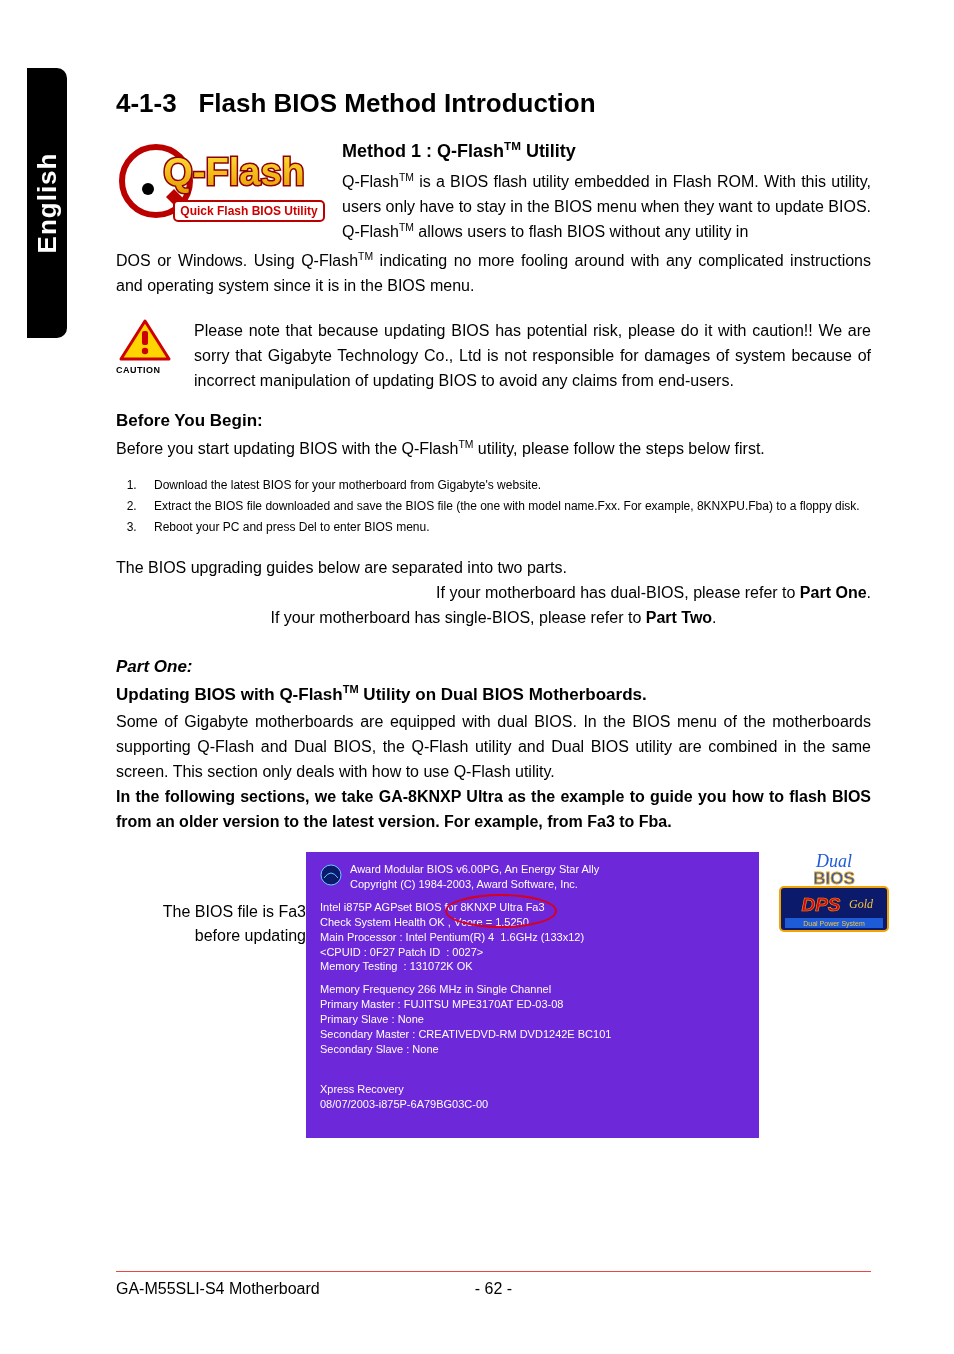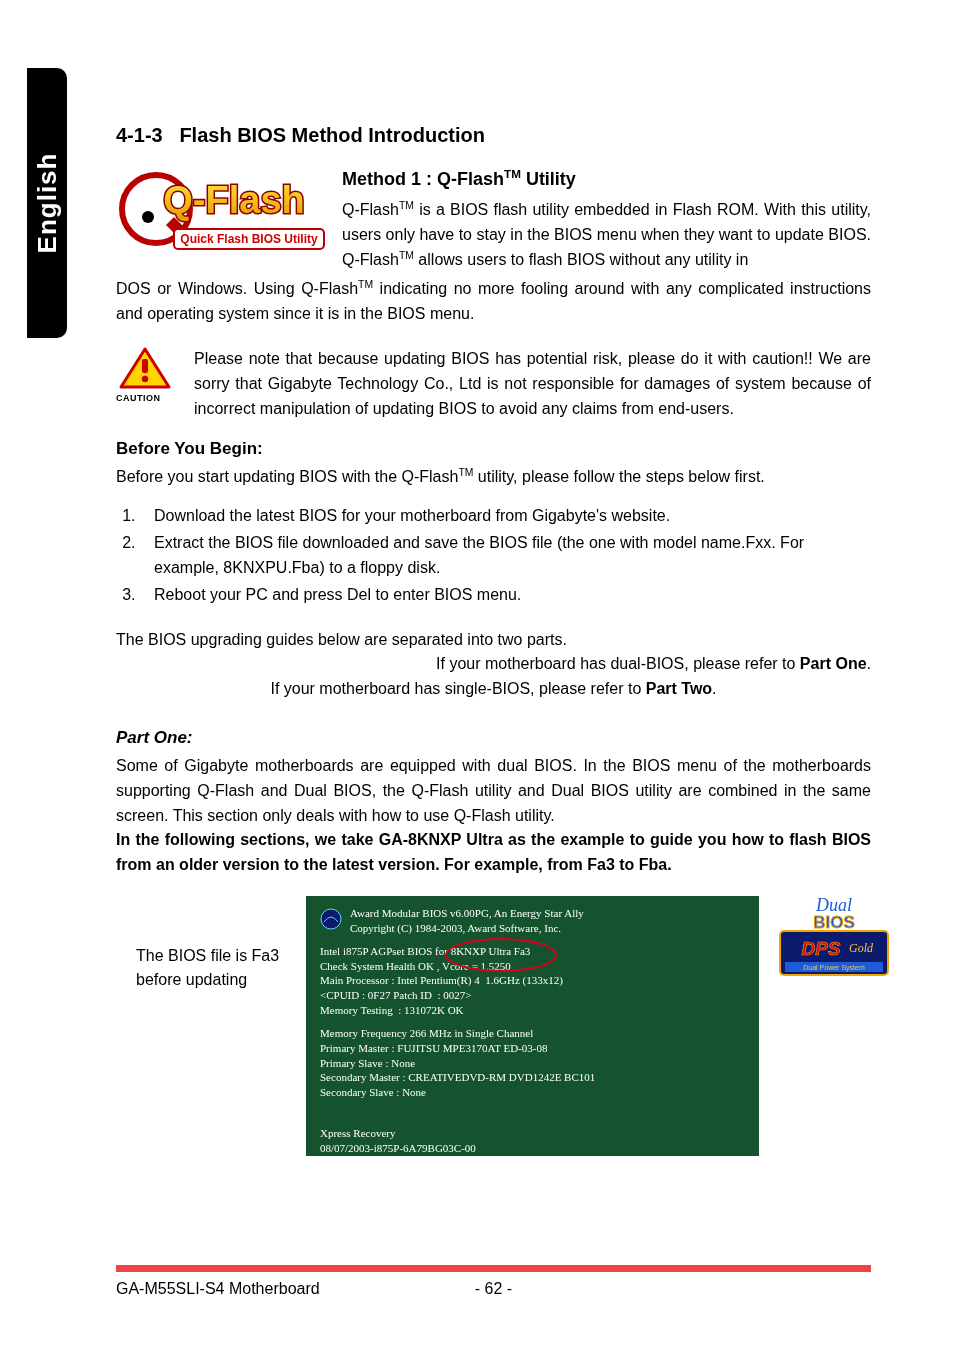--- a/index.html
+++ b/index.html
@@ -39,24 +39,23 @@
     white-space: nowrap;
     letter-spacing: 1px;
   }
   .content {
     position: absolute;
     left: 116px;
     top: 88px;
     width: 755px;
   }
   .section-title {
-    font-size: 20px;
+    font-size: 26px;
     font-weight: bold;
     margin-bottom: 20px;
-    margin-top: 36px;
   }
   .intro-block {
     display: flex;
     gap: 16px;
     margin-bottom: 4px;
   }
   .qflash-logo {
     width: 210px;
     height: 90px;
     flex: 0 0 210px;
@@ -94,49 +93,50 @@
     letter-spacing: 0.5px;
     margin-top: 2px;
     color: #000;
   }
   .subhead {
     font-size: 17px;
     font-weight: bold;
     margin: 12px 0 6px 0;
   }
   ol.steps {
-    font-size: 16px;
+    font-size: 12px;
     line-height: 1.55;
     padding-left: 24px;
     margin: 14px 0 20px 0;
   }
   ol.steps li {
     padding-left: 14px;
     margin-bottom: 2px;
   }
   .bios-block {
     display: flex;
     align-items: flex-start;
     margin-top: 18px;
   }
   .bios-caption {
     width: 170px;
     flex: 0 0 170px;
     font-size: 16px;
     line-height: 1.5;
     margin-top: 48px;
     padding-left: 20px;
+    text-align: right;
   }
   .bios-screen {
     width: 425px;
-    background: #14532d;
+    background: #6d28d9;
     color: #fff;
-    font-family: Liberation Serif, serif;
+    font-family: Liberation Sans, sans-serif;
     font-size: 11px;
-    padding: 10px 14px 0 14px;
+    padding: 10px 14px 26px 14px;
     position: relative;
     line-height: 1.35;
   }
   .bios-header {
     display: flex;
     align-items: flex-start;
     gap: 8px;
     margin-bottom: 6px;
   }
   .bios-header-logo {
@@ -169,21 +169,21 @@
   }
   .badge-dps {
     width: 110px; height: 60px;
   }
   .bios-wrapper { position: relative; }
   .footer {
     position: absolute;
     left: 116px;
     bottom: 56px;
     width: 755px;
-    border-top: 7px solid #ef4444;
+    border-top: 1px solid #ef4444;
     padding-top: 8px;
     font-size: 16px;
   }
   .footer .pg {
     position: absolute;
     left: 50%;
     transform: translateX(-50%);
   }
 </style>
 </head>
@@ -260,20 +260,23 @@
 
     <div class="body-text" style="text-align:left;">The BIOS upgrading guides below are separated into two parts.</div>
     <div class="body-text" style="text-align:right;margin-left:40px;">
       <span>If your motherboard has dual-BIOS, please refer to </span><span class="bold">Part One</span><span>.</span>
     </div>
     <div class="body-text" style="text-align:center;">
       <span>If your motherboard has single-BIOS, please refer to </span><span class="bold">Part Two</span><span>.</span>
     </div>
 
     <div class="subhead" style="margin-top:26px;font-style:italic;">Part One:</div>
+    <div class="subhead" style="margin-top:4px;">
+      <span>Updating BIOS with Q-Flash</span><span class="tm">TM</span><span> Utility on Dual BIOS Motherboards.</span>
+    </div>
     <div class="body-text">Some of Gigabyte motherboards are equipped with dual BIOS. In the BIOS menu of the motherboards supporting Q-Flash and Dual BIOS, the Q-Flash utility and Dual BIOS utility are combined in the same screen. This section only deals with how to use Q-Flash utility.</div>
     <div class="body-text"><span class="bold">In the following sections, we take GA-8KNXP Ultra as the example to guide you how to flash BIOS from an older version to the latest version. For example, from Fa3 to Fba.</span></div>
 
     <div class="bios-block">
       <div class="bios-caption">The BIOS file is Fa3 before updating</div>
 
       <div class="bios-wrapper">
         <div class="bios-screen">
           <div class="bios-header">
             <div class="bios-header-logo">

